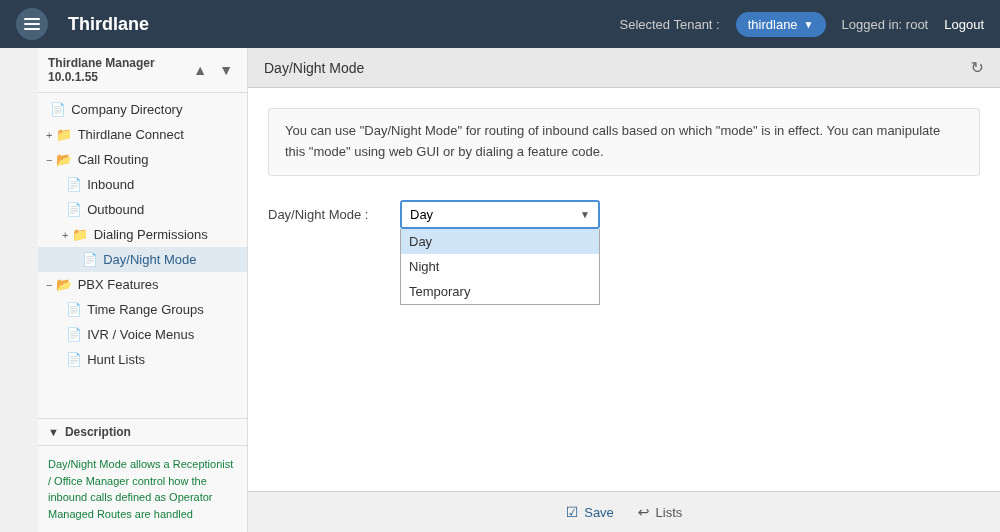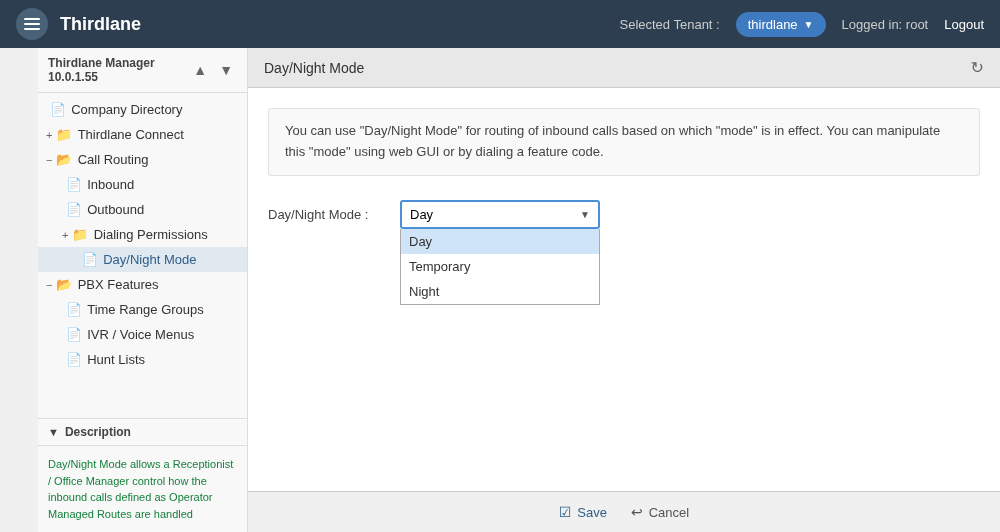--- a/index.html
+++ b/index.html
@@ -6,21 +6,21 @@
     body { font-family: -apple-system, BlinkMacSystemFont, 'Segoe UI', sans-serif; font-size: 13px; background: #f0f0f0; }
 
     
     .header {
       background: #2c3e50;
       color: white;
       height: 48px;
       display: flex;
       align-items: center;
       padding: 0 16px;
-      gap: 12px;
+      gap: 20px;
     }
     .header-menu-icon { width: 32px; height: 32px; background: #4a6278; border-radius: 50%; display: flex; align-items: center; justify-content: center; cursor: pointer; flex-shrink: 0; }
     .header-title { font-size: 18px; font-weight: 600; color: white; flex: 1; }
     .header-right { display: flex; align-items: center; gap: 16px; margin-left: auto; font-size: 13px; }
     .selected-tenant-label { color: #ccc; }
     .tenant-selector { background: #3d7abf; border: none; border-radius: 20px; color: white; padding: 5px 12px; display: flex; align-items: center; gap: 6px; cursor: pointer; font-size: 13px; }
     .tenant-selector .chevron { font-size: 10px; }
     .logged-in { color: #ccc; text-align: center; }
     .logout-link { color: white; cursor: pointer; }
 
@@ -207,33 +207,33 @@
 
       <div class="form-row">
         <span class="form-label">Day/Night Mode :</span>
         <div class="dropdown-open" style="position:relative;">
           <div class="dropdown-trigger">
             <span>Day</span>
             <span class="arrow">▼</span>
           </div>
           <div class="dropdown-list">
             <div class="dropdown-option selected">Day</div>
+            <div class="dropdown-option">Night</div>
             <div class="dropdown-option">Temporary</div>
-            <div class="dropdown-option">Night</div>
           </div>
         </div>
       </div>
     </div>
 
     <div class="main-footer">
       <button class="btn-save">
         <span class="btn-icon">☑</span>
         <span>Save</span>
       </button>
       <button class="btn-cancel">
         <span class="btn-icon">↩</span>
-        <span>Cancel</span>
+        <span>Lists</span>
       </button>
     </div>
 
   </div>
 
 </div>
 
 </body></html>

